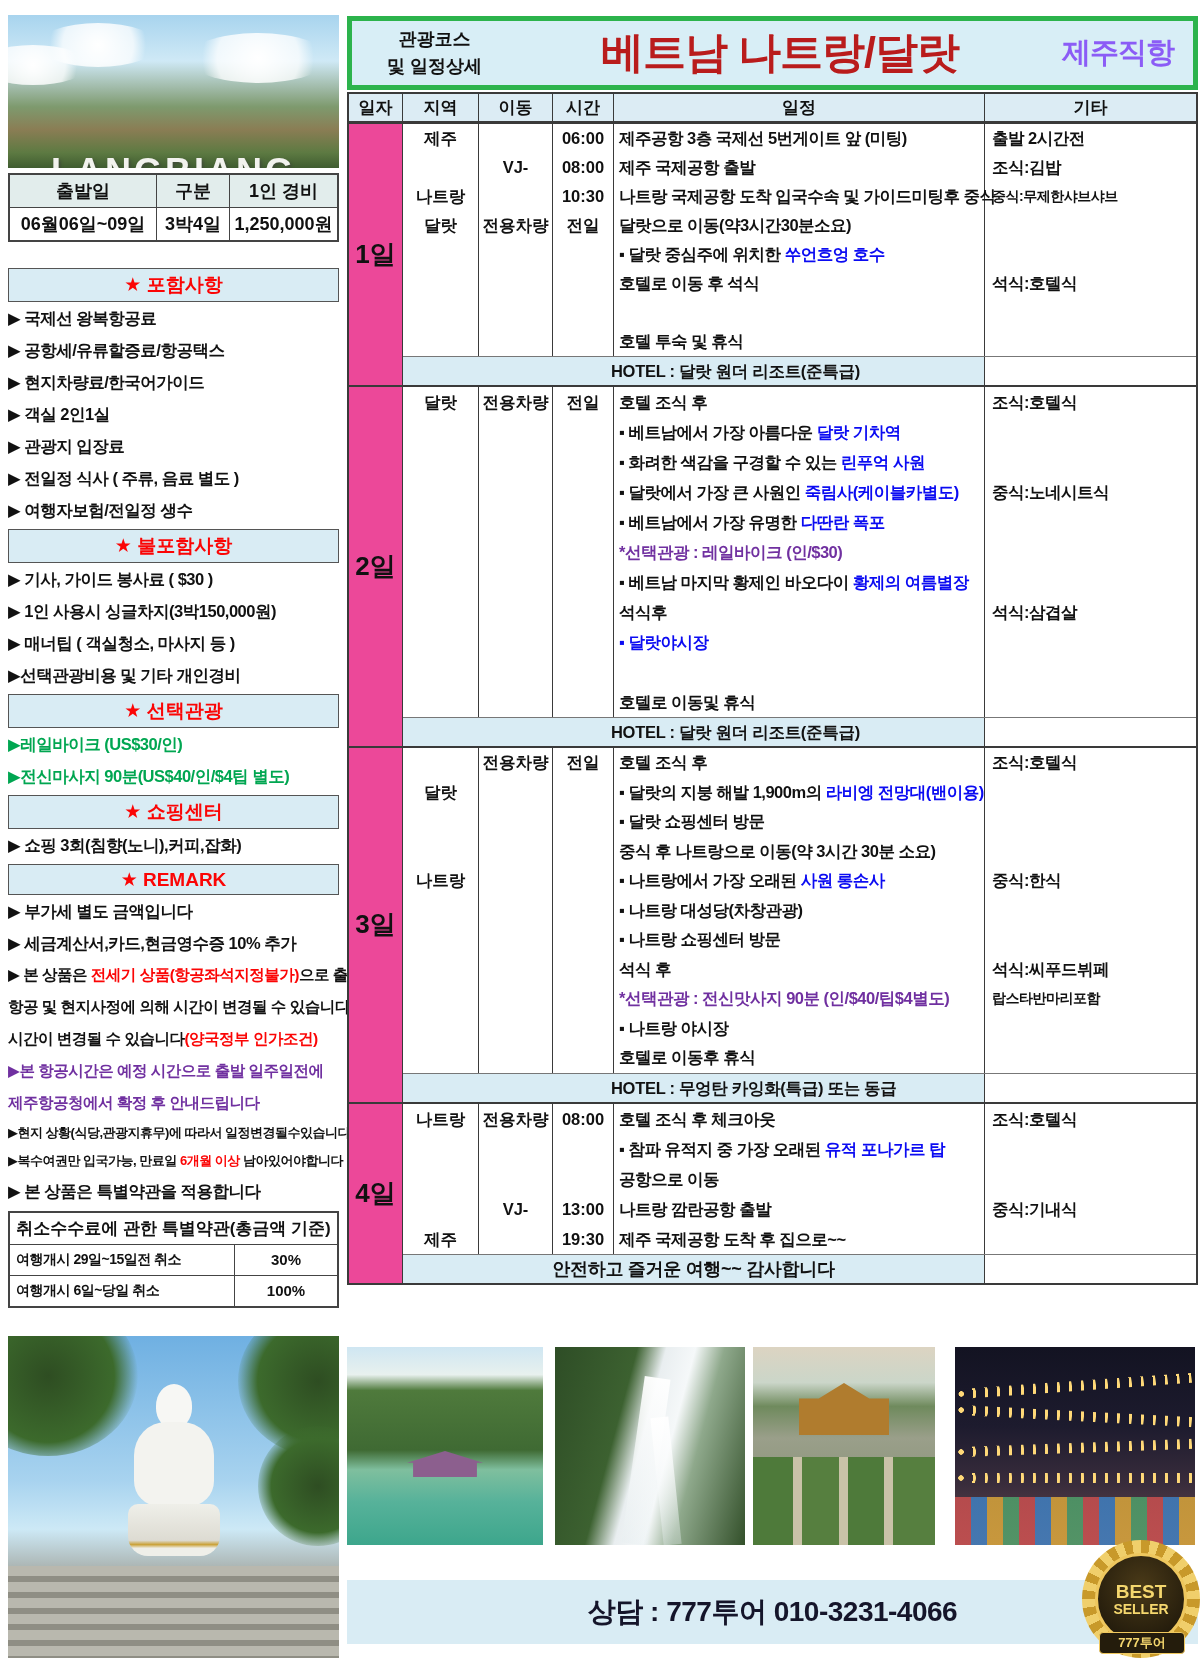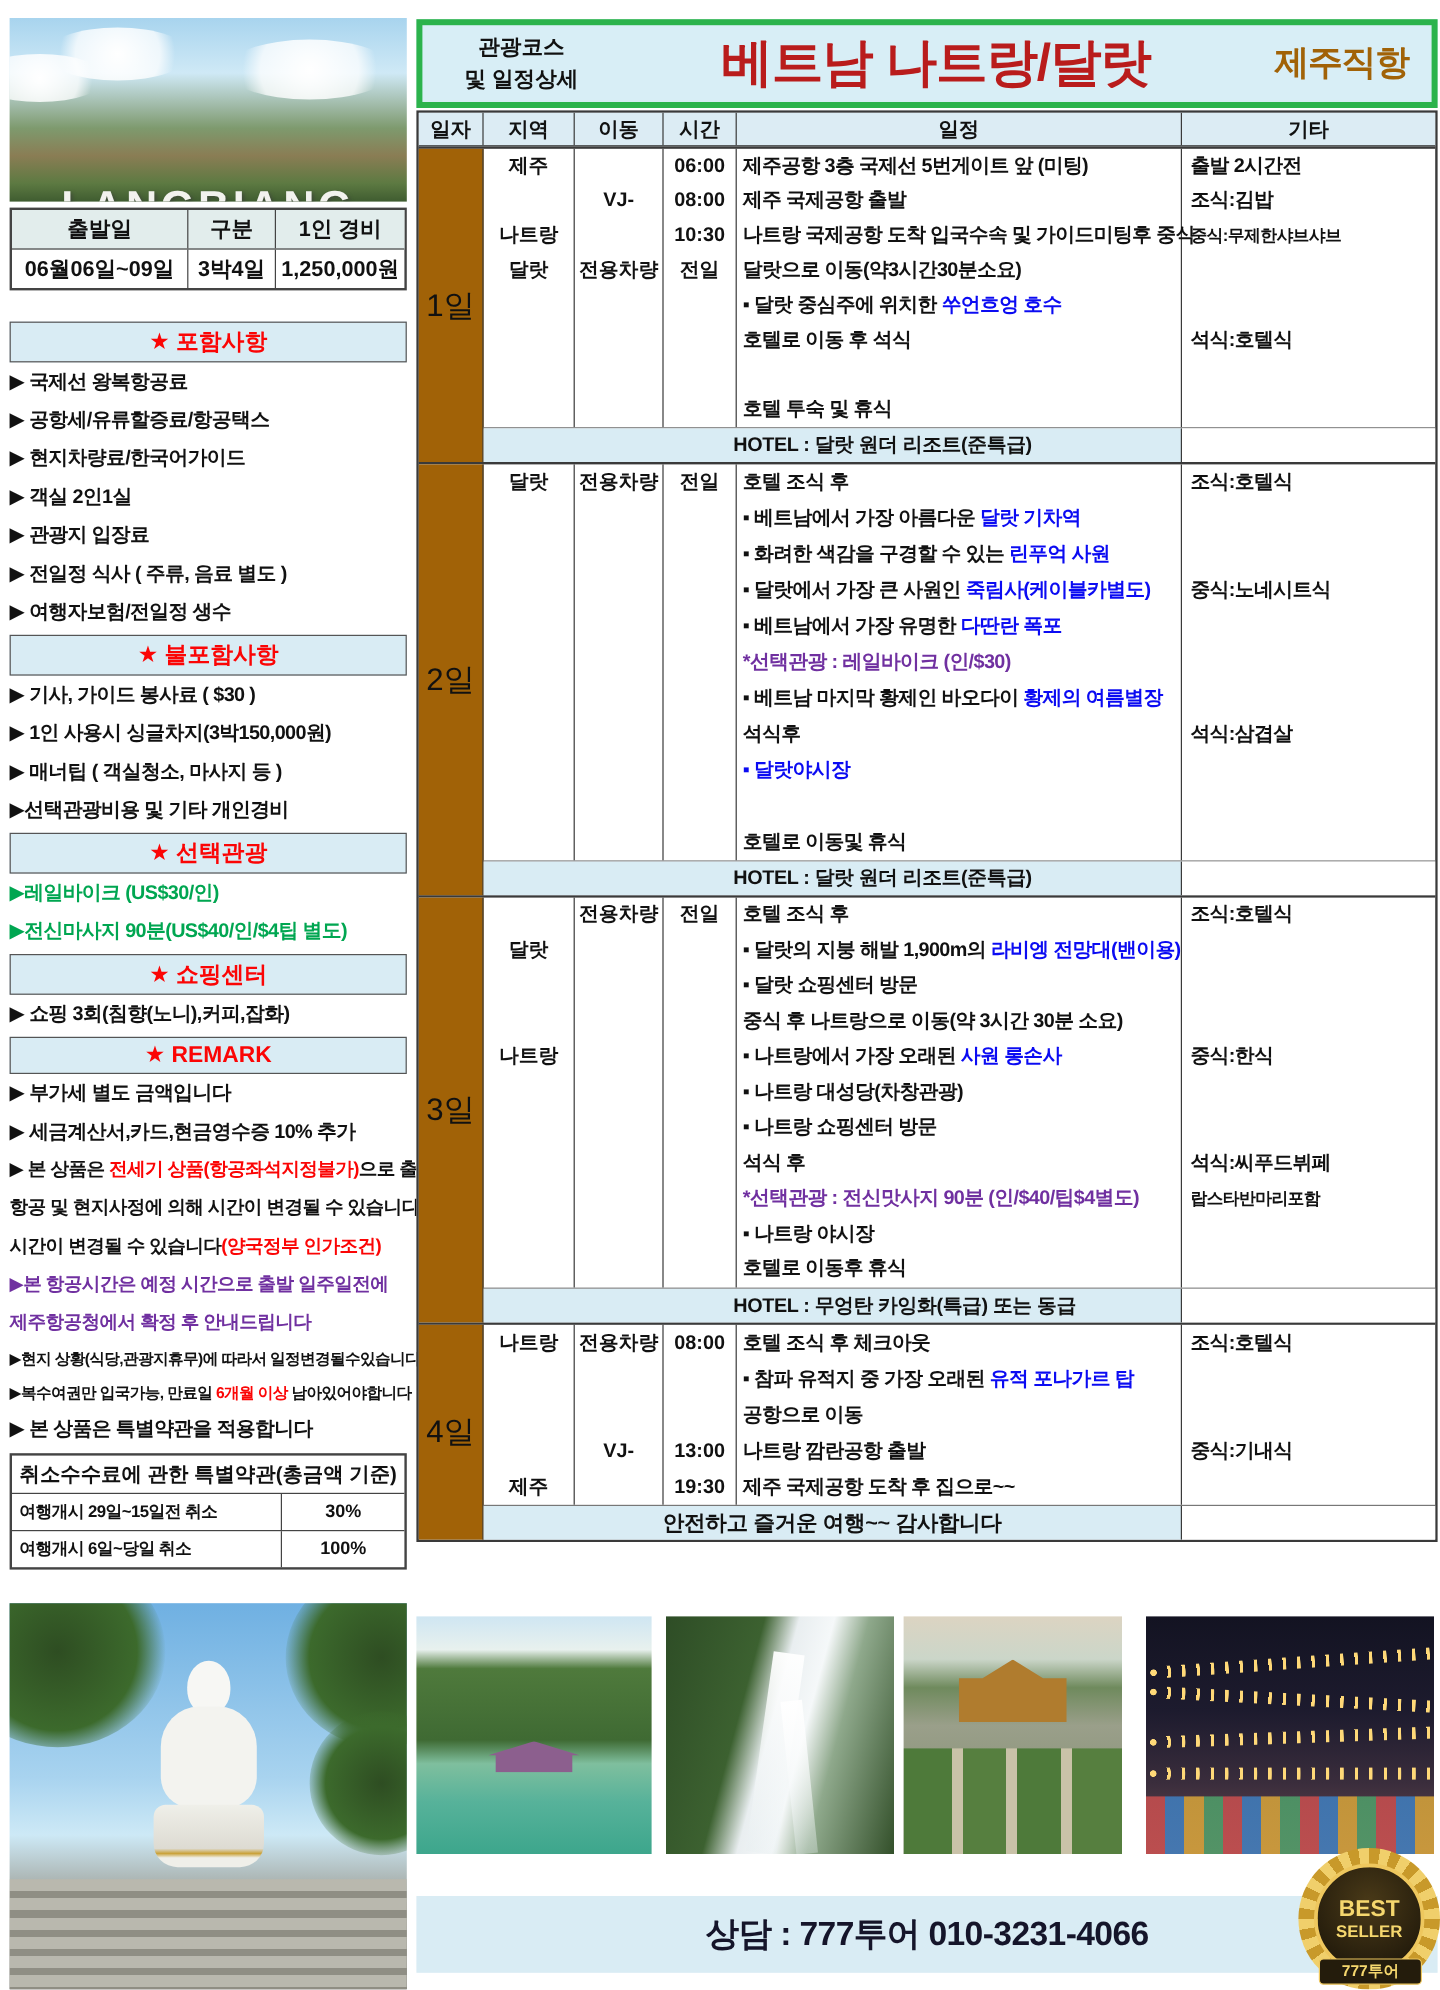--- a/index.html
+++ b/index.html
@@ -5,36 +5,36 @@
   html,body{margin:0;padding:0;}
   body{width:1200px;height:1658px;position:relative;background:#fff;
        font-family:"Liberation Sans","DejaVu Sans",sans-serif;color:#111;overflow:hidden;}
   .abs{position:absolute;}
 
   
   #titlebar{left:347px;top:16px;width:851px;height:74px;box-sizing:border-box;
     border:5px solid #2cb34c;background:#d8eef6;display:flex;align-items:center;}
   #course-label{width:165px;text-align:center;font-weight:bold;font-size:18px;line-height:1.5;}
   #main-title{flex:1;text-align:center;font-weight:bold;font-size:43px;color:#b91c1c;letter-spacing:-1px;}
-  #jeju-direct{width:150px;text-align:center;font-weight:bold;font-size:29px;color:#a16207;letter-spacing:-1px;}
+  #jeju-direct{width:150px;text-align:center;font-weight:bold;font-size:29px;color:#8b5cf6;letter-spacing:-1px;}
 
   
   #itable{left:347px;top:92px;width:851px;box-sizing:border-box;border:2px solid #3a3a3a;background:#fff;}
   .thead{display:flex;background:#dcecf4;border-bottom:1.6px solid #3a3a3a;height:27px;line-height:27px;
          font-weight:bold;font-size:17px;text-align:center;}
   .h-day{width:53px;border-right:1.4px solid #3a3a3a;}
   .h-region{width:75px;border-right:1.2px solid #3a3a3a;}
   .h-move{width:73px;border-right:1.2px solid #3a3a3a;}
   .h-time{width:60px;border-right:1.2px solid #3a3a3a;}
   .h-sched{width:370px;border-right:1.2px solid #3a3a3a;}
   .h-extra{flex:1;}
 
   .day{display:flex;border-top:2px solid #3a3a3a;}
-  .daycell{width:53px;background:#a16207;display:flex;align-items:center;justify-content:center;
-           font-weight:normal;font-size:26px;border-right:1.4px solid #3a3a3a;}
+  .daycell{width:53px;background:#ec4899;display:flex;align-items:center;justify-content:center;
+           font-weight:bold;font-size:26px;border-right:1.4px solid #3a3a3a;}
   .dayright{flex:1;display:flex;flex-direction:column;}
   .cols{display:flex;flex:1;}
   .col{display:flex;flex-direction:column;}
   .col-region{width:75px;text-align:center;border-right:1.2px solid #3a3a3a;}
   .col-move{width:73px;text-align:center;border-right:1.2px solid #3a3a3a;}
   .col-time{width:60px;text-align:center;border-right:1.2px solid #3a3a3a;}
   .col-sched{width:370px;border-right:1.2px solid #3a3a3a;}
   .col-extra{flex:1;}
   .ln{height:var(--lh);line-height:var(--lh);font-weight:bold;font-size:16.5px;white-space:nowrap;}
   .col-sched .ln{padding-left:5px;letter-spacing:-0.5px;}

